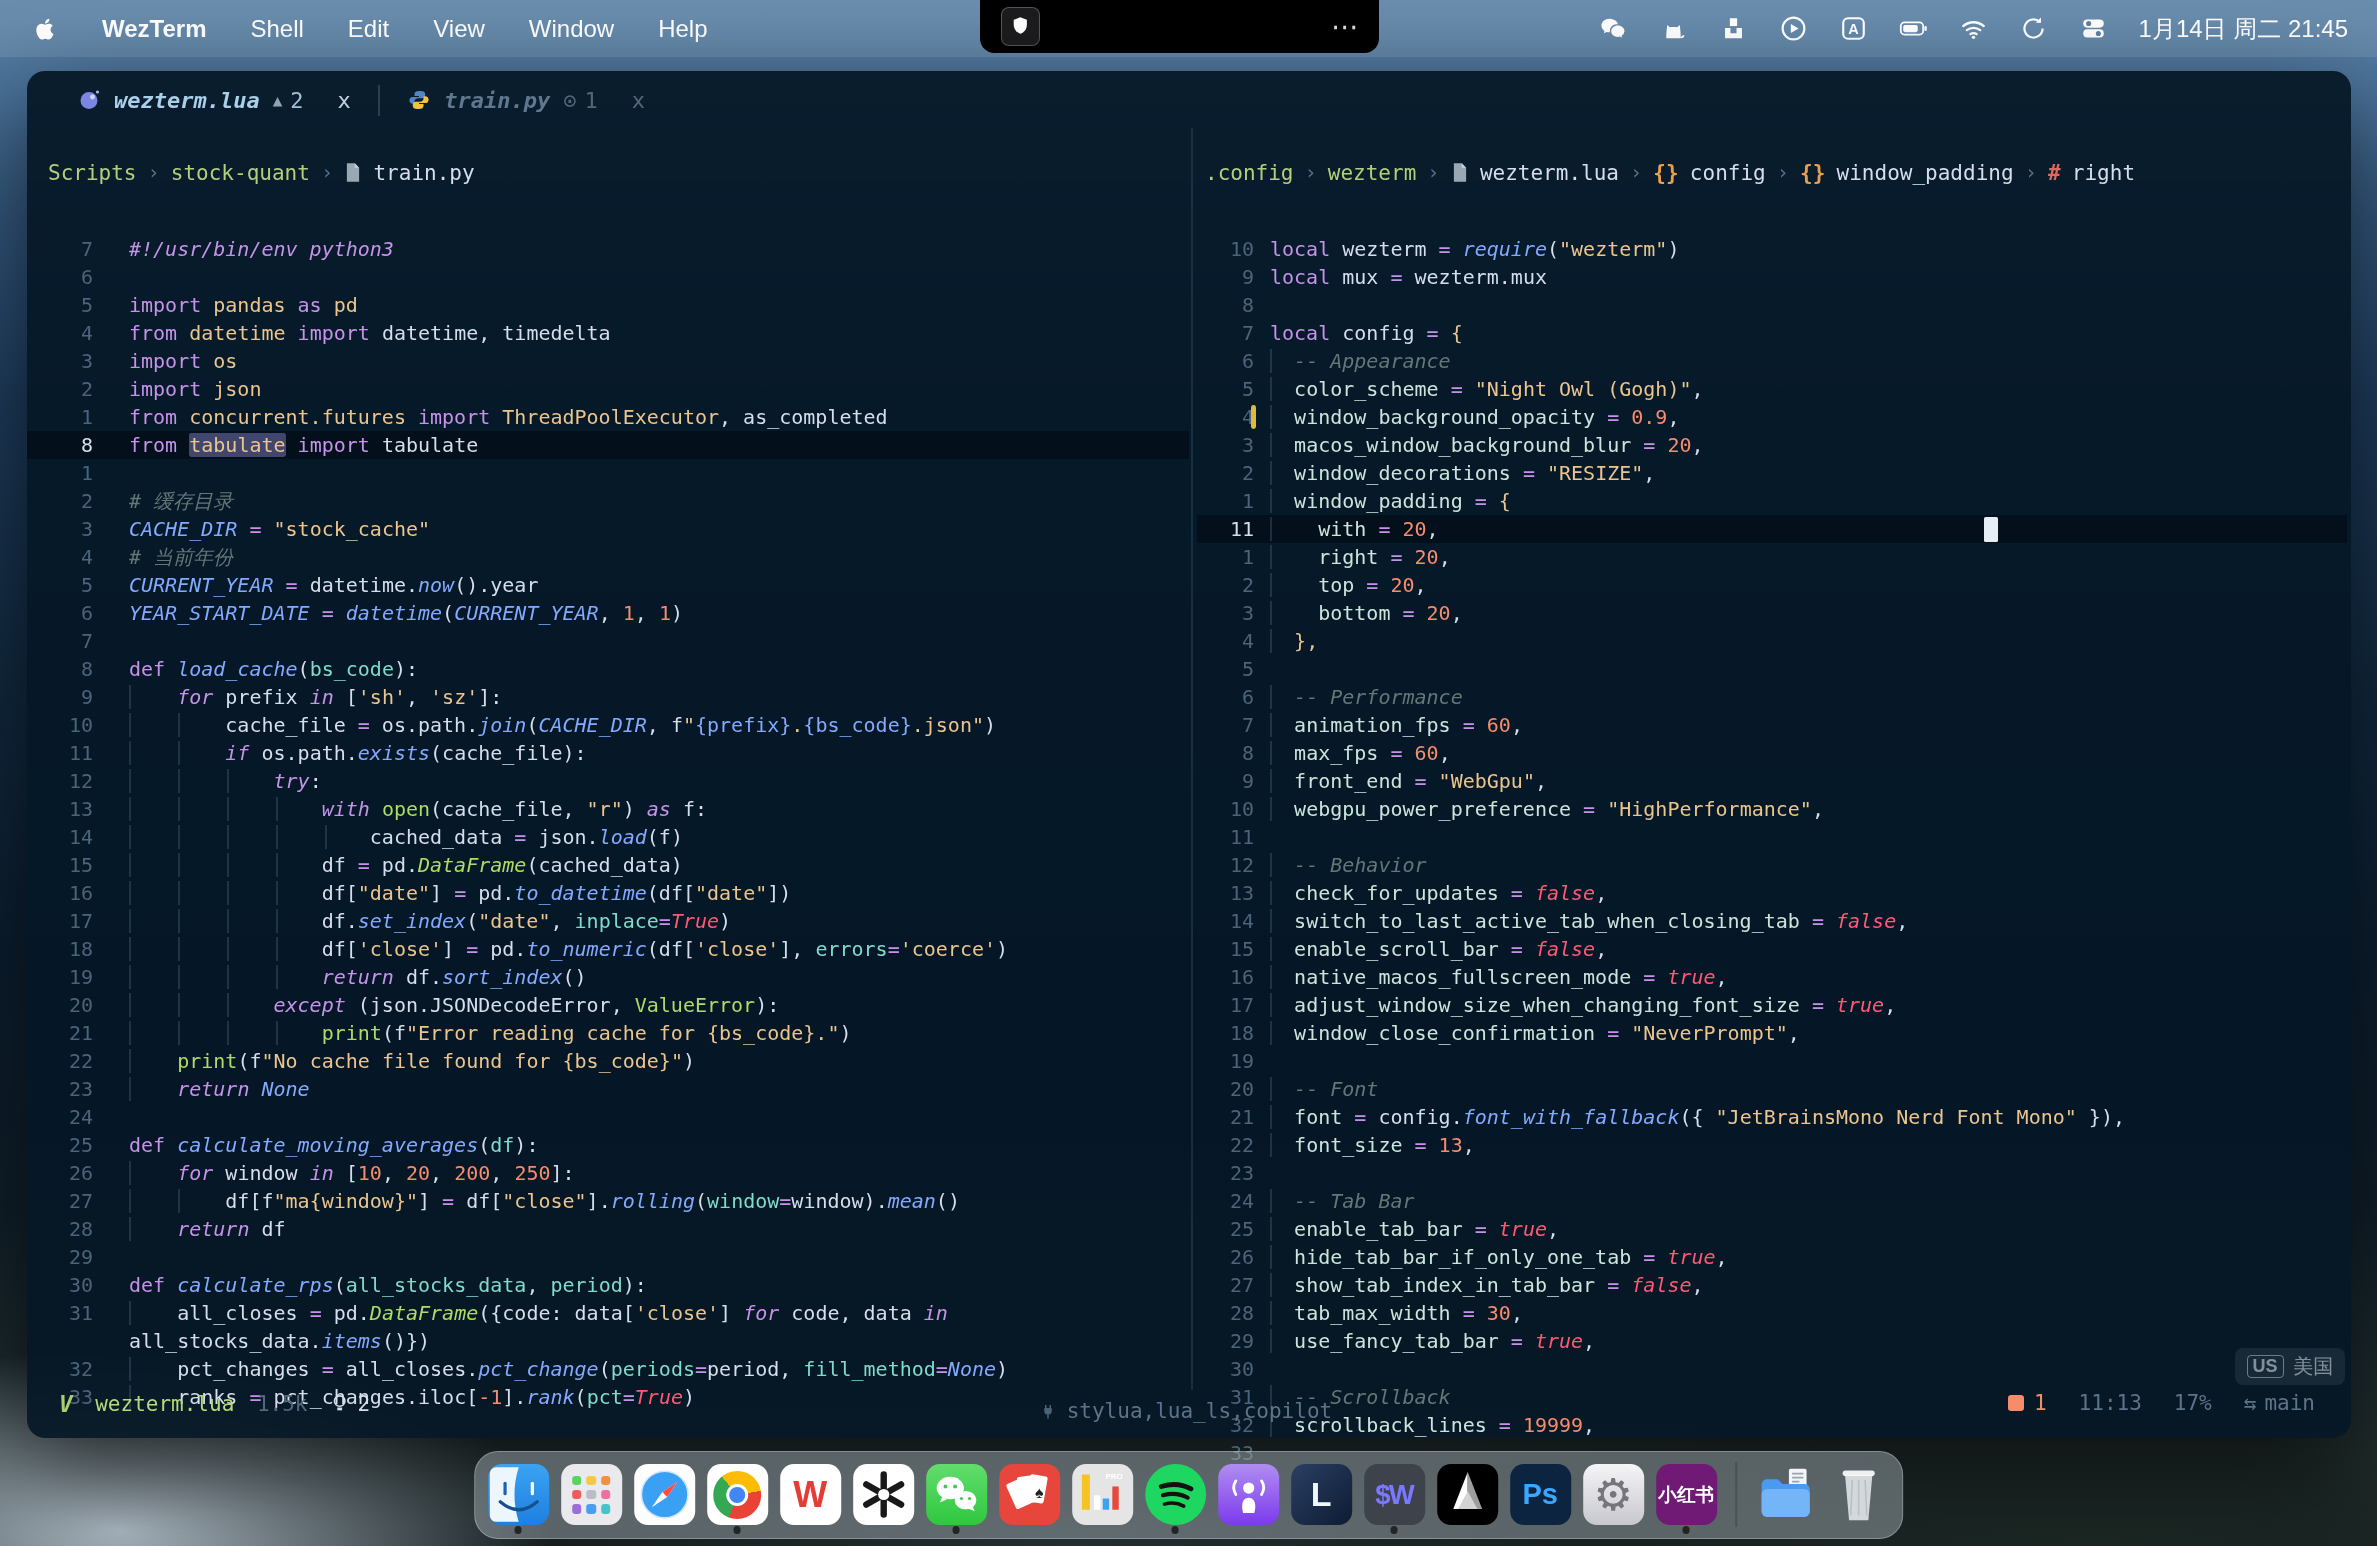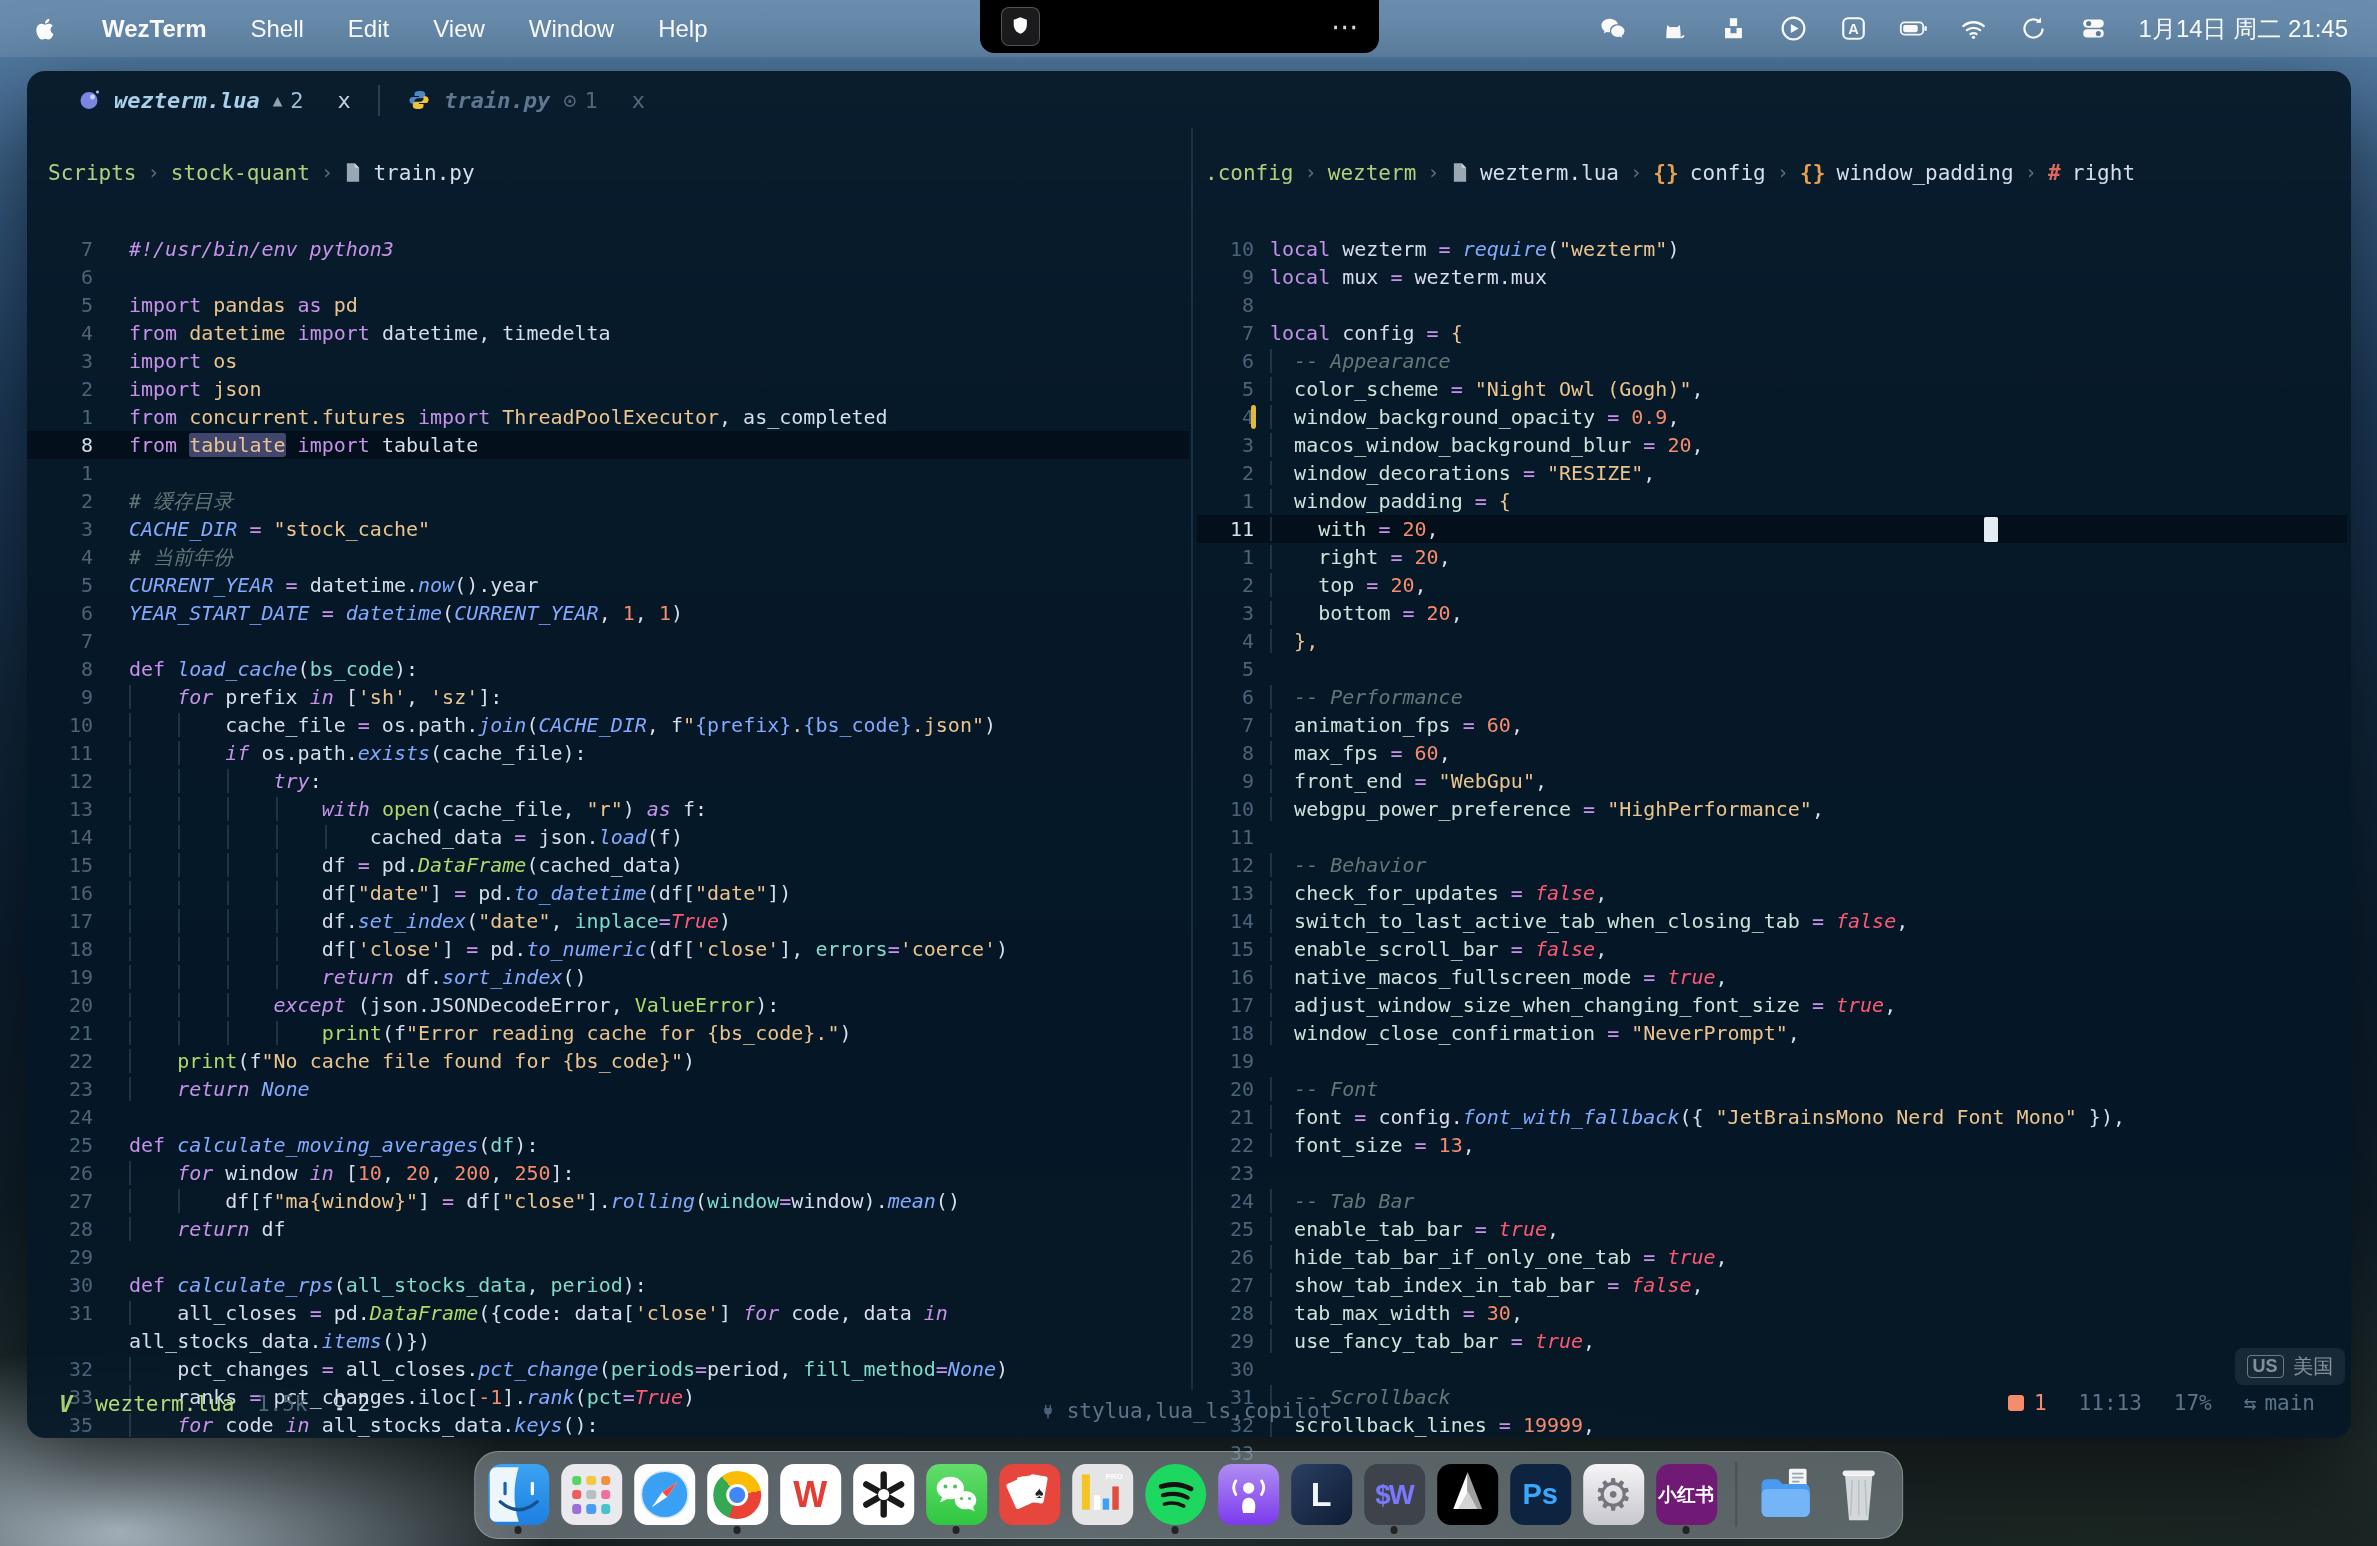--- a/index.html
+++ b/index.html
@@ -419,24 +419,20 @@
           <div class="cl"><span class="c-txt">all_stocks_data.</span><span class="c-fni">items</span><span class="c-txt">()})</span></div>
         </div>
         <div class="row">
           <span class="g">32</span>
           <div class="cl"><span class="ind c-txt">    </span><span class="c-txt">pct_changes </span><span class="c-op">=</span><span class="c-txt"> all_closes.</span><span class="c-fni">pct_change</span><span class="c-txt">(</span><span class="c-prm">periods</span><span class="c-op">=</span><span class="c-txt">period, </span><span class="c-prm">fill_method</span><span class="c-op">=</span><span class="c-fni">None</span><span class="c-txt">)</span></div>
         </div>
         <div class="row">
           <span class="g">33</span>
           <div class="cl"><span class="ind c-txt">    </span><span class="c-txt">ranks </span><span class="c-op">=</span><span class="c-txt"> pct_changes.iloc[</span><span class="c-num">-1</span><span class="c-txt">].</span><span class="c-fni">rank</span><span class="c-txt">(</span><span class="c-prm">pct</span><span class="c-op">=</span><span class="c-booli">True</span><span class="c-txt">)</span></div>
         </div>
-        <div class="row">
-          <span class="g">35</span>
-          <div class="cl"><span class="ind c-txt">    </span><span class="c-kwi">for</span><span class="c-txt"> code </span><span class="c-kwi">in</span><span class="c-txt"> all_stocks_data.</span><span class="c-fni">keys</span><span class="c-txt">():</span></div>
-        </div>
       </div>
   </div>
   <div class="pane pane-right">
     <div class="bc">
         <span class="dir">.config</span>
         <span class="sep">›</span>
         <span class="dir">wezterm</span>
         <span class="sep">›</span>
         <span class="ficon">
           <svg viewBox="0 0 20 24">

